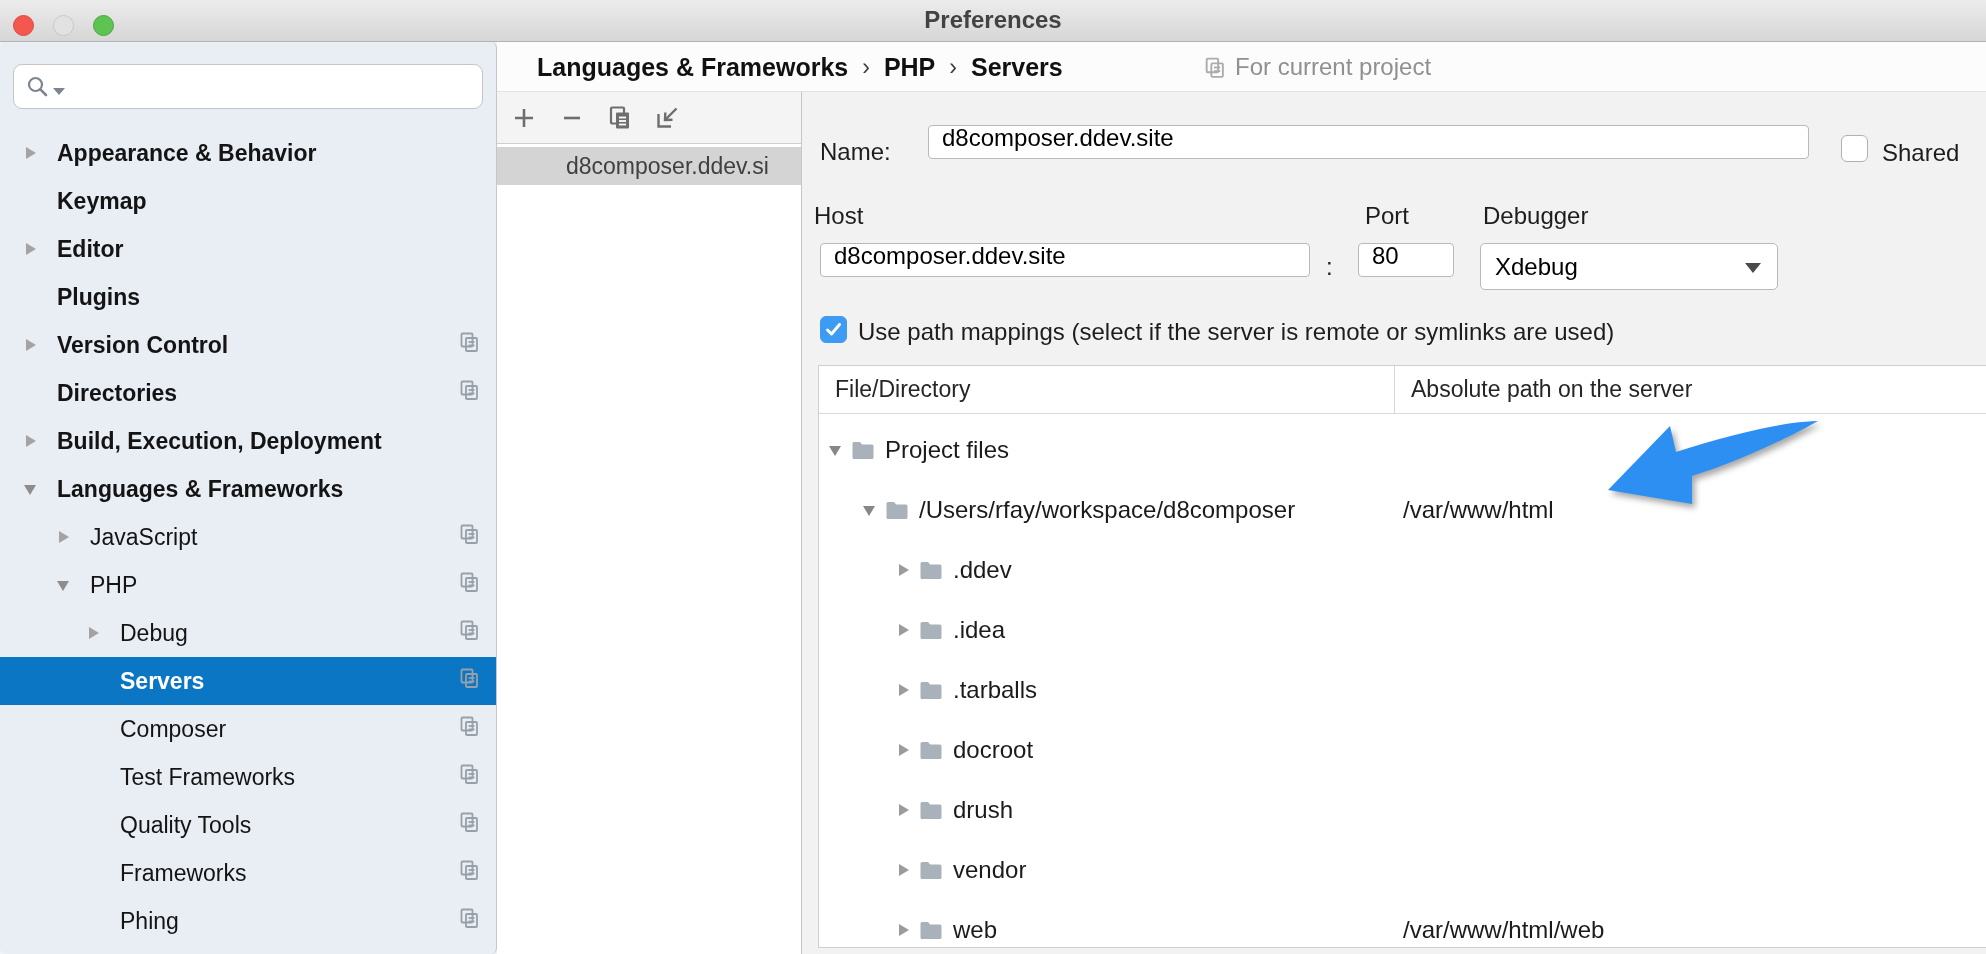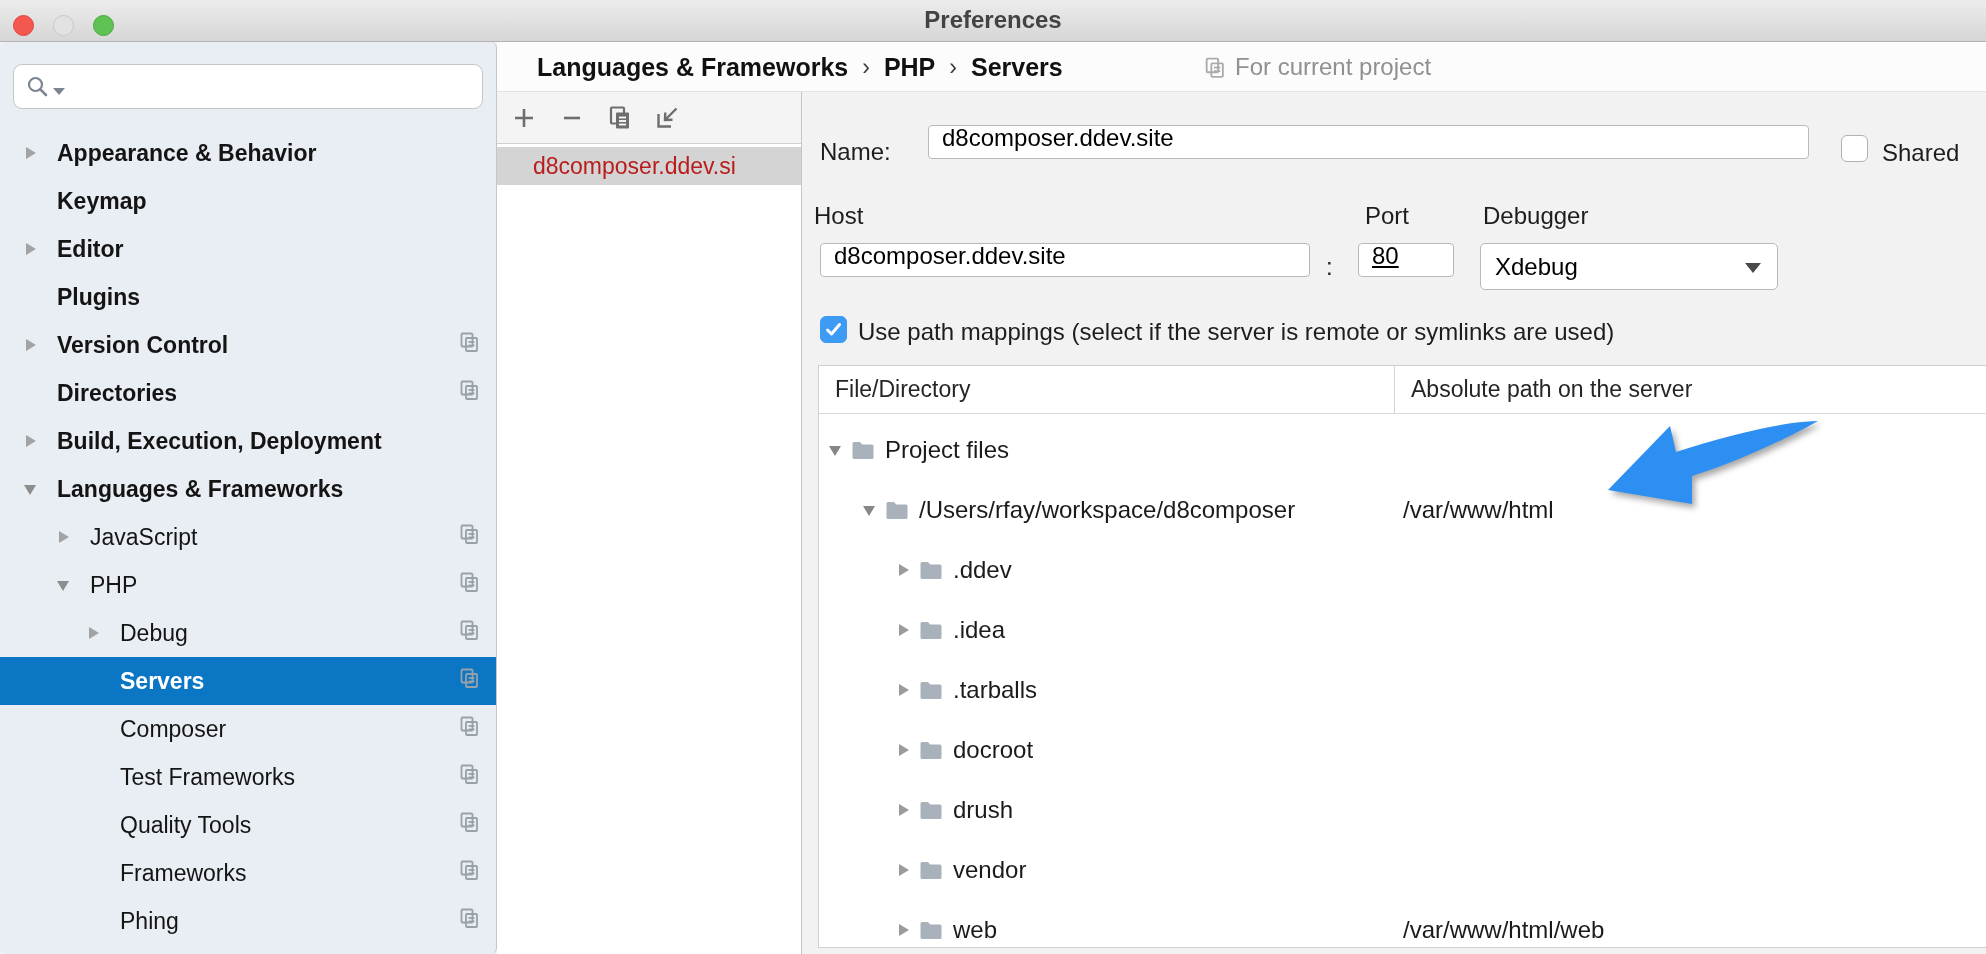--- a/index.html
+++ b/index.html
@@ -64,21 +64,21 @@
   .scope svg{margin-right:9px;}
   
   .list-panel{
     position:absolute;left:497px;top:92px;width:305px;bottom:0;
     background:#ffffff;border-right:1px solid #c6c6c6;box-sizing:border-box;
   }
   .list-toolbar{height:52px;background:#f4f4f4;border-bottom:1px solid #cfcfcf;
     display:flex;align-items:center;padding-left:13px;gap:21px;box-sizing:border-box;}
   .tb-icon{width:27px;height:27px;display:inline-flex;align-items:center;justify-content:center;}
   .server-list{padding-top:3px;}
-  .l-row{height:38px;line-height:38px;padding-left:36px;font-size:23px;color:#b91c1c;
+  .l-row{height:38px;line-height:38px;padding-left:69px;font-size:23px;color:#404040;
     white-space:nowrap;overflow:hidden;}
   .l-row.sel-true{background:#d4d4d4;}
   
   .form{position:absolute;left:802px;top:92px;width:1184px;bottom:0;background:#f2f2f2;}
   .flabel{position:absolute;font-size:24px;color:#1d1d1d;white-space:nowrap;}
   .tinput{
     position:absolute;height:34px;background:#fff;border:1.5px solid #b9b9b9;border-radius:4px;
     box-sizing:border-box;font-family:"Liberation Sans",sans-serif;font-size:24px;color:#000;
     padding:0 0 8px 13px;outline:none;
   }
@@ -419,21 +419,21 @@
       </svg>
   </div>
   <div class="flabel" style="left:1080px;top:47px;">Shared</div>
 
   <div class="flabel" style="left:12px;top:110px;">Host</div>
   <div class="flabel" style="left:563px;top:110px;">Port</div>
   <div class="flabel" style="left:681px;top:110px;">Debugger</div>
 
   <input class="tinput" style="left: 18px; top: 151px; width: 490px;" readonly="" value="d8composer.ddev.site">
   <div class="colon" style="left:524px;top:161px;">:</div>
-  <input class="tinput" style="left: 556px; top: 151px; width: 96px; text-decoration: underline;" readonly="" value="80">
+  <input class="tinput" style="left: 556px; top: 151px; width: 96px;" readonly="" value="80">
   <div class="dropdown" style="left:678px;top:151px;width:298px;">
     <span>Xdebug</span>
     <span class="dd-arrow"></span>
   </div>
 
   <div class="checkbox checked" style="left:18px;top:224px;">
     <svg width="19" height="19" viewBox="0 0 19 19">
         <polyline points="3.5,10 7.5,14 15.5,4.5" fill="none" stroke="#fff" stroke-width="3" stroke-linecap="round" stroke-linejoin="round"></polyline>
       </svg>
   </div>

